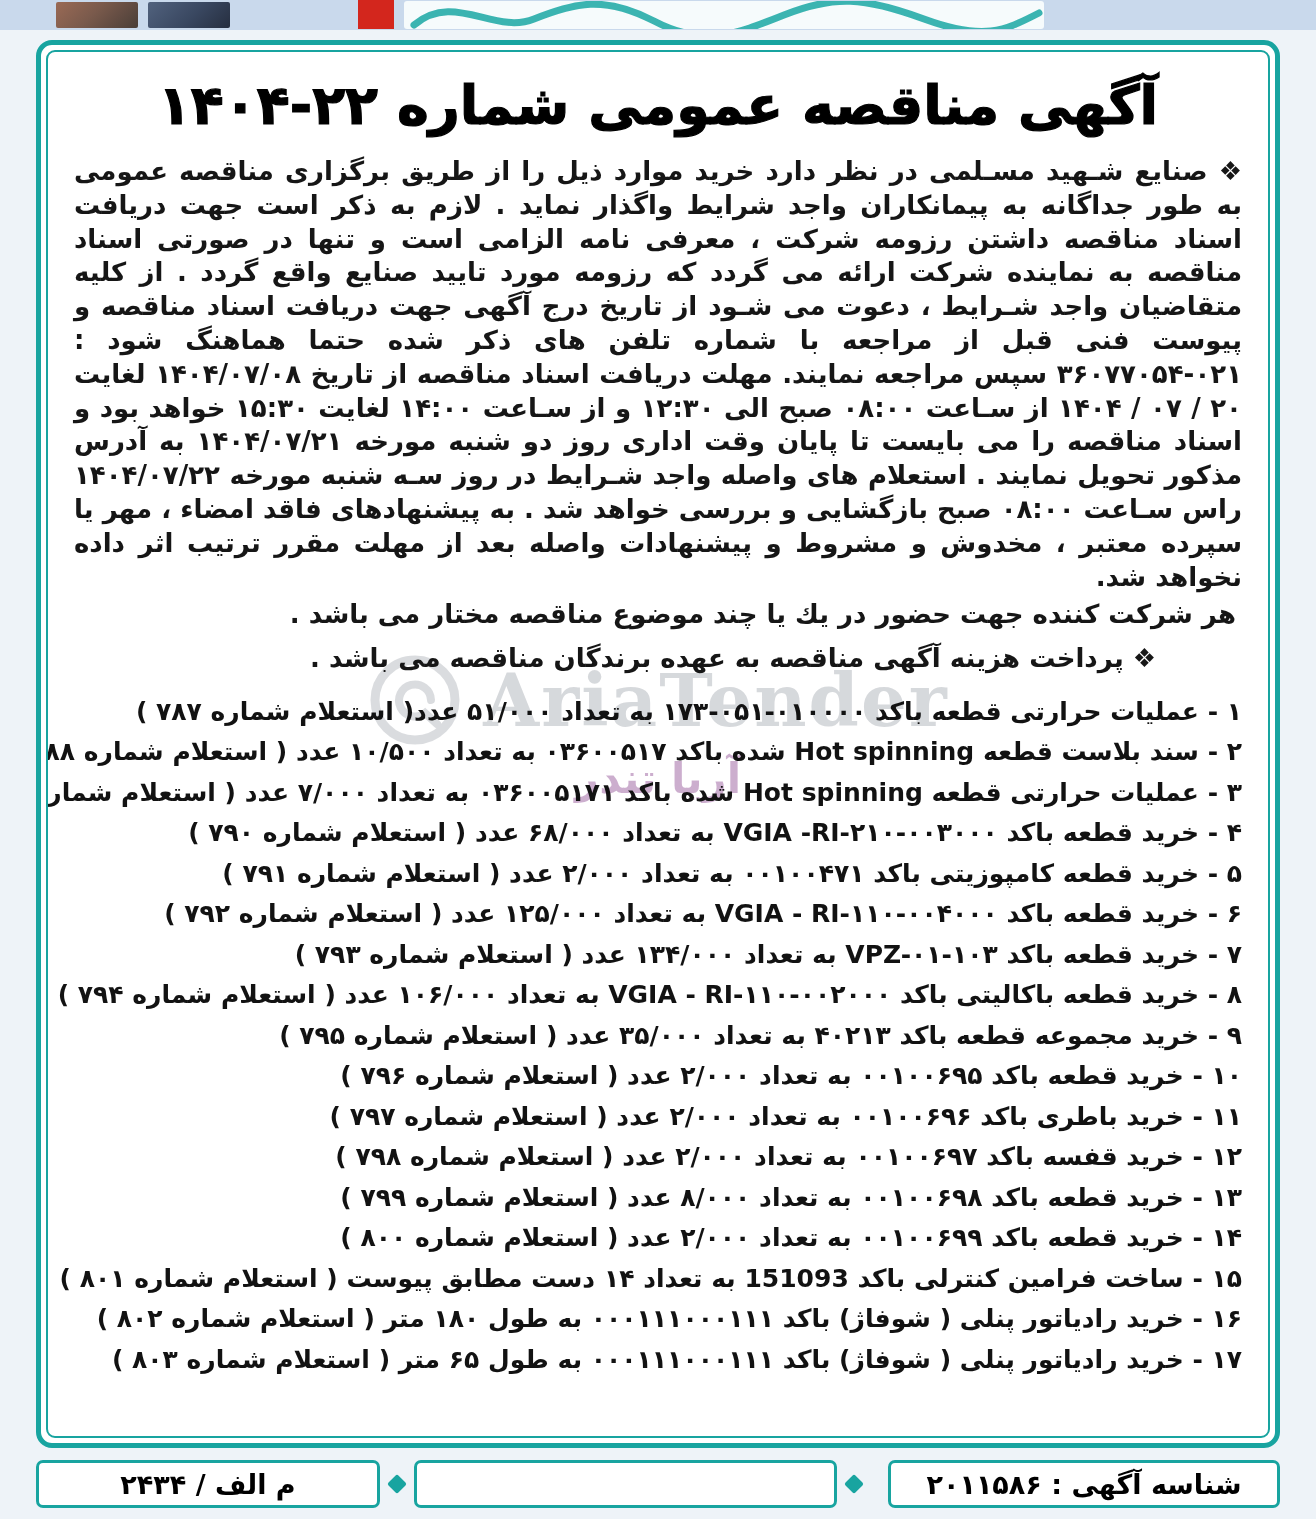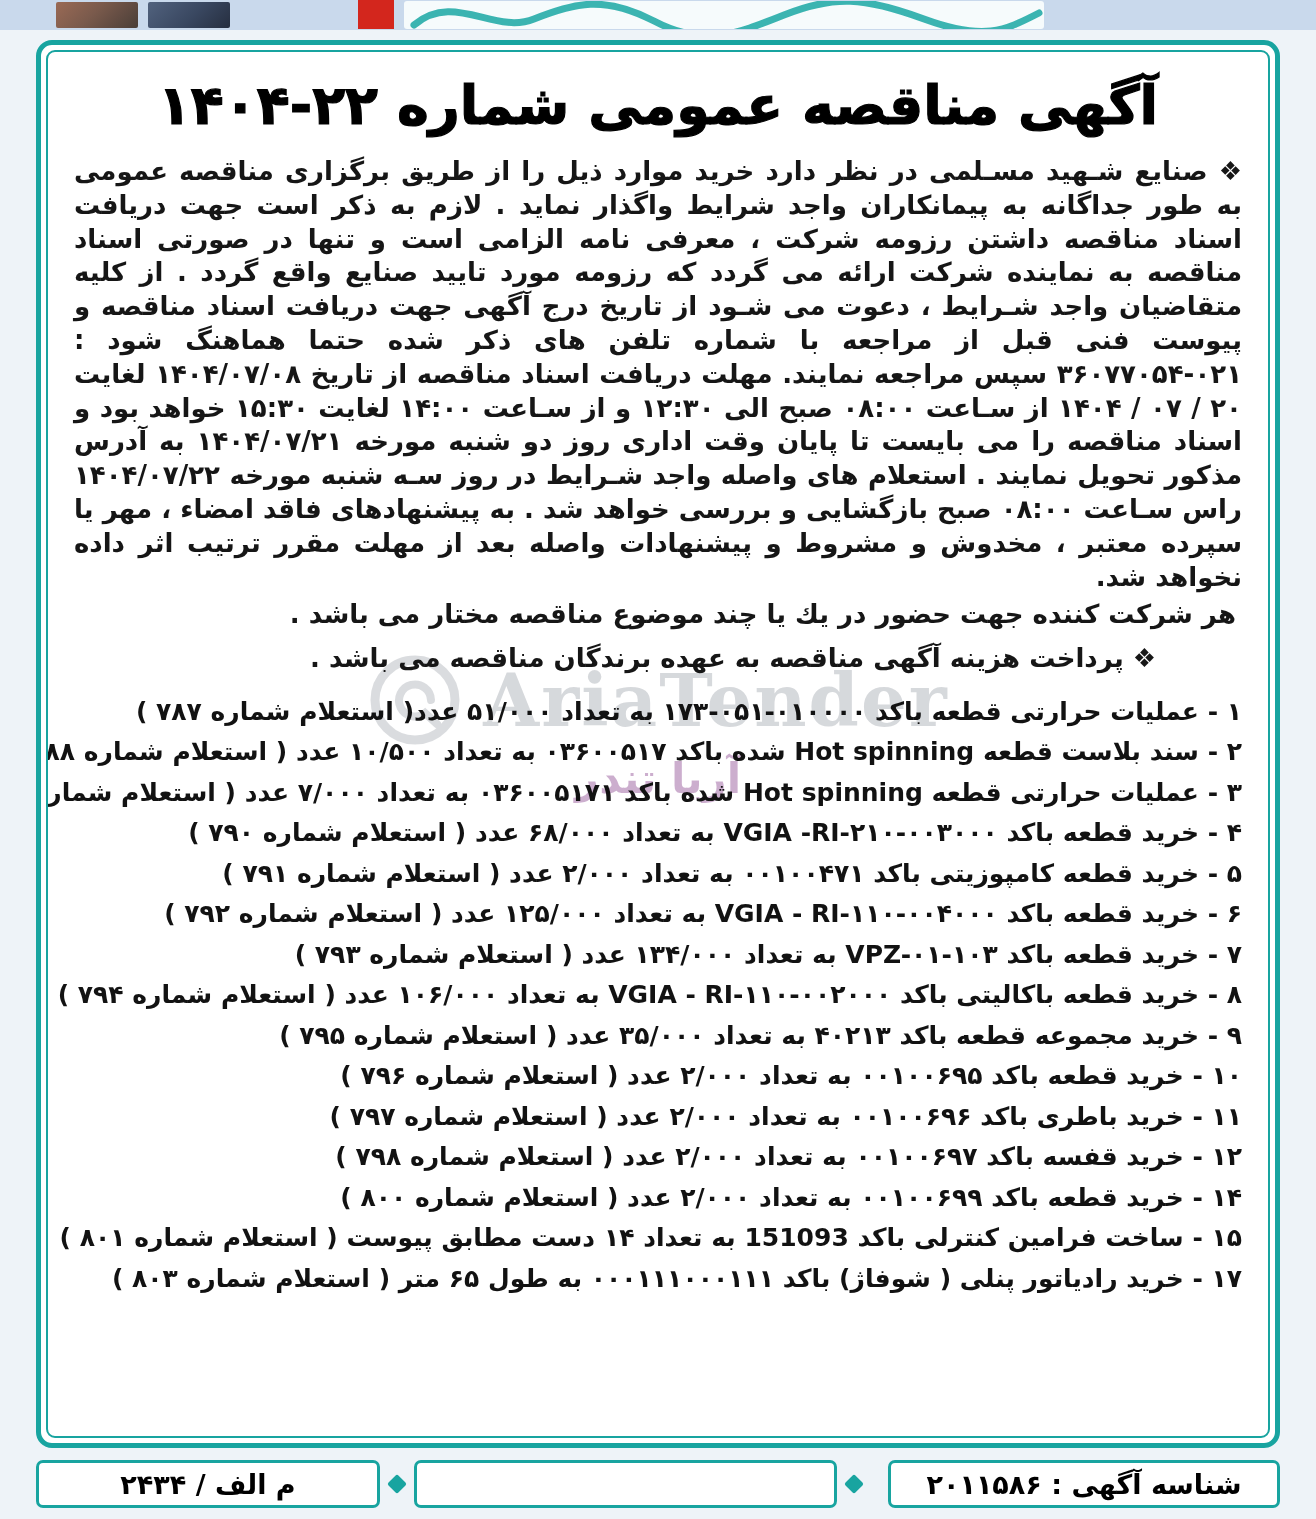--- a/index.html
+++ b/index.html
@@ -121,22 +121,24 @@
           <div class="item">۳ - عملیات حرارتی قطعه Hot spinning شده باکد ۰۳۶۰۰۵۱۷۱ به تعداد ۷/۰۰۰ عدد ( استعلام شماره ۷۸۹ )</div>
           <div class="item">۴ - خرید قطعه باکد ⁦VGIA -RI-۲۱۰-۰۰۳۰۰۰⁩ به تعداد ۶۸/۰۰۰ عدد ( استعلام شماره ۷۹۰ )</div>
           <div class="item">۵ - خرید قطعه کامپوزیتی باکد ۰۰۱۰۰۴۷۱ به تعداد ۲/۰۰۰ عدد ( استعلام شماره ۷۹۱ )</div>
           <div class="item">۶ - خرید قطعه باکد ⁦VGIA - RI-۱۱۰-۰۰۴۰۰۰⁩ به تعداد ۱۲۵/۰۰۰ عدد ( استعلام شماره ۷۹۲ )</div>
           <div class="item">۷ - خرید قطعه باکد ⁦VPZ-۰۱-۱۰۳⁩ به تعداد ۱۳۴/۰۰۰ عدد ( استعلام شماره ۷۹۳ )</div>
           <div class="item">۸ - خرید قطعه باکالیتی باکد ⁦VGIA - RI-۱۱۰-۰۰۲۰۰۰⁩ به تعداد ۱۰۶/۰۰۰ عدد ( استعلام شماره ۷۹۴ )</div>
           <div class="item">۹ - خرید مجموعه قطعه باکد ۴۰۲۱۳ به تعداد ۳۵/۰۰۰ عدد ( استعلام شماره ۷۹۵ )</div>
           <div class="item">۱۰ - خرید قطعه باکد ۰۰۱۰۰۶۹۵ به تعداد ۲/۰۰۰ عدد ( استعلام شماره ۷۹۶ )</div>
           <div class="item">۱۱ - خرید باطری باکد ۰۰۱۰۰۶۹۶ به تعداد ۲/۰۰۰ عدد ( استعلام شماره ۷۹۷ )</div>
           <div class="item">۱۲ - خرید قفسه باکد ۰۰۱۰۰۶۹۷ به تعداد ۲/۰۰۰ عدد ( استعلام شماره ۷۹۸ )</div>
+          <div class="item">۱۳ - خرید قطعه باکد ۰۰۱۰۰۶۹۸ به تعداد ۸/۰۰۰ عدد ( استعلام شماره ۷۹۹ )</div>
           <div class="item">۱۴ - خرید قطعه باکد ۰۰۱۰۰۶۹۹ به تعداد ۲/۰۰۰ عدد ( استعلام شماره ۸۰۰ )</div>
           <div class="item">۱۵ - ساخت فرامین کنترلی باکد 151093 به تعداد ۱۴ دست مطابق پیوست ( استعلام شماره ۸۰۱ )</div>
+          <div class="item">۱۶ - خرید رادیاتور پنلی ( شوفاژ) باکد ۰۰۰۱۱۱۰۰۰۱۱۱ به طول ۱۸۰ متر ( استعلام شماره ۸۰۲ )</div>
           <div class="item">۱۷ - خرید رادیاتور پنلی ( شوفاژ) باکد ۰۰۰۱۱۱۰۰۰۱۱۱ به طول ۶۵ متر ( استعلام شماره ۸۰۳ )</div>
         </div>
       </div>
 
     </div>
   </div>
 
   <div class="footer">
     <div class="fbox fbox-id">
       <span>شناسه آگهی : ۲۰۱۱۵۸۶</span>

